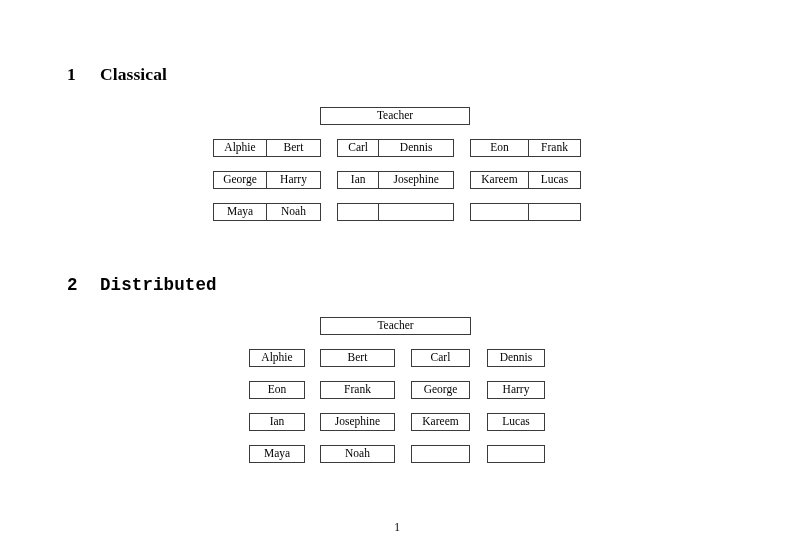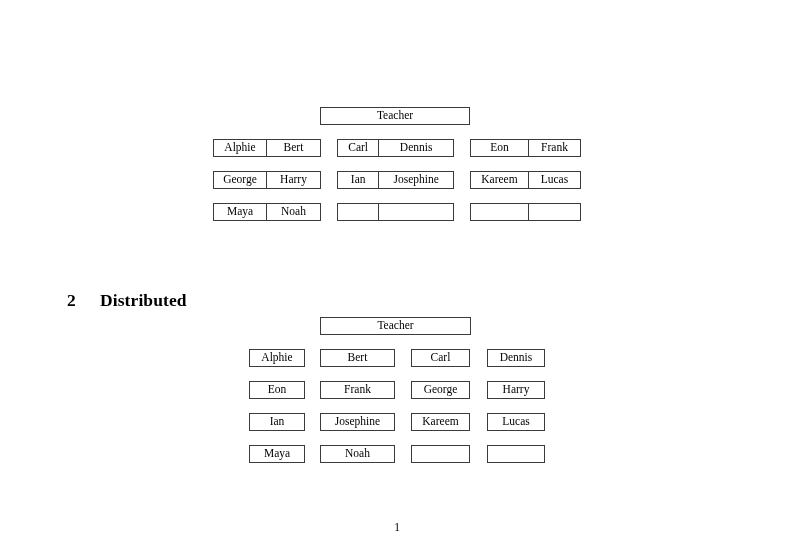--- a/index.html
+++ b/index.html
@@ -32,21 +32,21 @@
     white-space: nowrap;
   }
   .section-heading .sec-num {
     display: inline-block;
     width: 33px;
   }
   .section-heading .sec-title {
     display: inline-block;
   }
   #heading-classical { top: 64px; }
-  #heading-distributed { top: 290px; }
+  #heading-distributed { top: 275px; font-family: Liberation Mono, monospace; }
 
   
   .tbox {
     position: absolute;
     box-sizing: border-box;
     border: 1px solid #3b3b3b;
     background: #ffffff;
     font-size: 11.5px;
     line-height: 1;
     display: flex;
@@ -88,20 +88,23 @@
     width: 794px;
     text-align: center;
     font-size: 11.5px;
   }
 </style>
 </head>
 <body>
 
 <div class="page">
 
+  <div class="section-heading" id="heading-classical">
+    <span class="sec-num">1</span><span class="sec-title">Classical</span>
+  </div>
 
   <div class="tbox" id="classical-teacher" style="left:320px; top:107px; width:150px;">
     <span>Teacher</span>
   </div>
 
   <div class="tgroup" style="left:213px; top:139px; width:108px;">
     <div class="cell" style="width:54px;">Alphie</div>
     <div class="cell" style="width:54px;">Bert</div>
   </div>
   <div class="tgroup" style="left:213px; top:171px; width:108px;">

